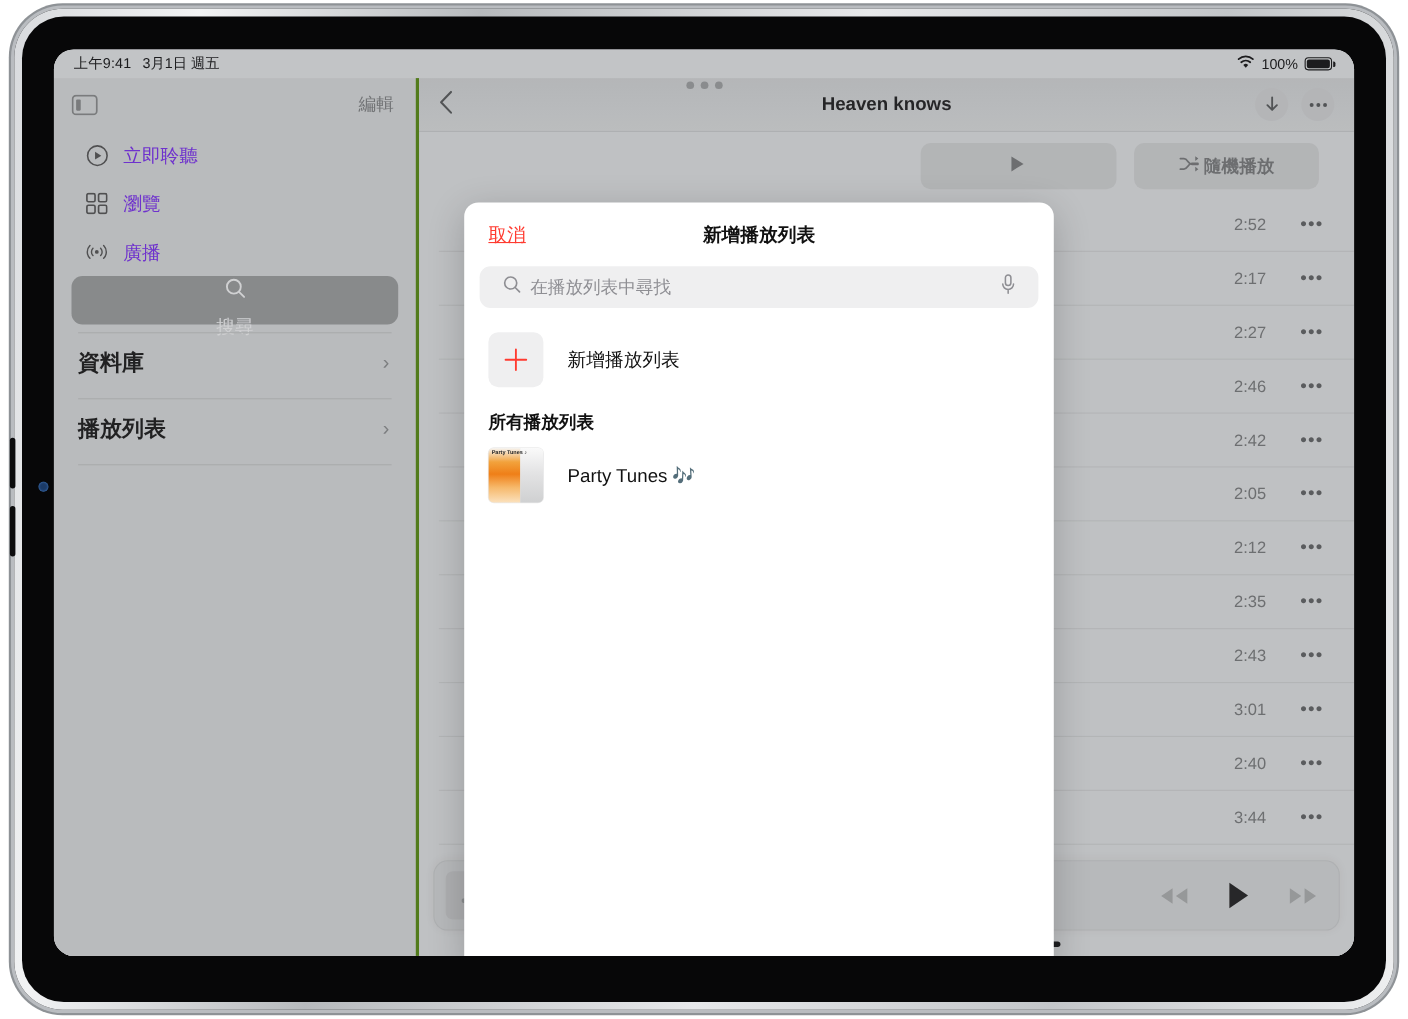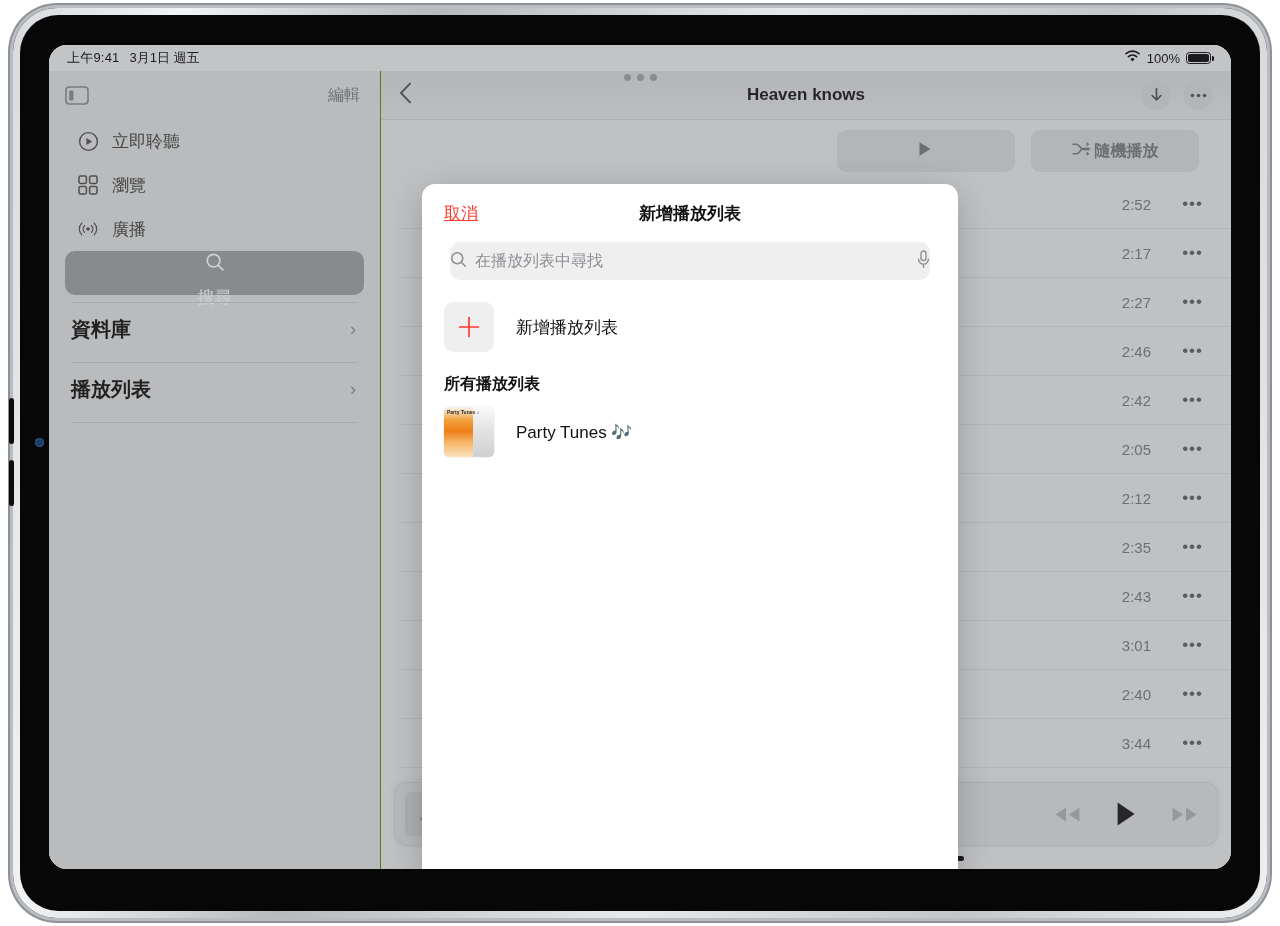--- a/index.html
+++ b/index.html
@@ -150,21 +150,21 @@
 
   
   #sidebar {
     width: 332px;
     flex: 0 0 332px;
     background: #c2c4c6;
     display: flex;
     flex-direction: column;
     padding: 0 16px;
     box-sizing: border-box;
-    border-right: 1px solid #4d7c0f;
+    border-right: 3px solid #4d7c0f;
   }
   #sidebar-toolbar {
     height: 48px;
     display: flex;
     align-items: center;
     justify-content: space-between;
   }
   #sidebar-toggle-icon { width: 24px; height: 19px; display: block; }
   #sidebar-edit {
     font-size: 16px;
@@ -178,21 +178,21 @@
     margin: 6px 0 8px 6px;
     letter-spacing: 1px;
   }
   .nav-item {
     display: flex;
     align-items: center;
     gap: 13px;
     height: 44px;
     padding: 0 12px;
     border-radius: 10px;
-    color: #404040;
+    color: #6d28d9;
     font-size: 17px;
   }
   .nav-item.selected {
     background: #8a8c8e;
     color: #e9eaeb;
     flex-direction: column;
   }
   .nav-item.selected .nav-label { color: #dcdddf; }
   .nav-icon {
     width: 22px; height: 22px;
@@ -407,27 +407,27 @@
   #sheet-title {
     position: absolute;
     left: 0; right: 0;
     text-align: center;
     font-size: 17px;
     font-weight: 700;
     color: #111;
     pointer-events: none;
   }
   #sheet-search {
-    margin: 0 28px;
+    margin: 0 14px;
     height: 38px;
     border-radius: 10px;
     background: #efeff0;
     display: flex;
     align-items: center;
-    padding: 0 0;
+    padding: 0 21px;
     gap: 8px;
   }
   #sheet-search-placeholder {
     flex: 1 1 auto;
     font-size: 16px;
     color: #8e8e93;
   }
   #new-playlist-row {
     display: flex;
     align-items: center;

